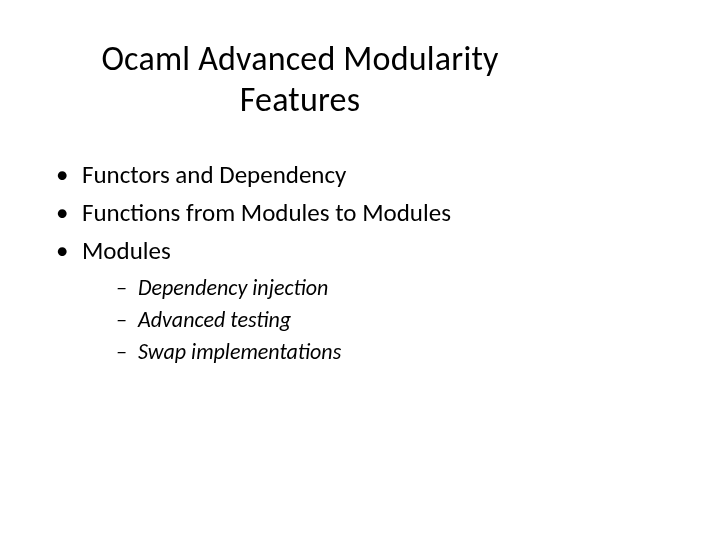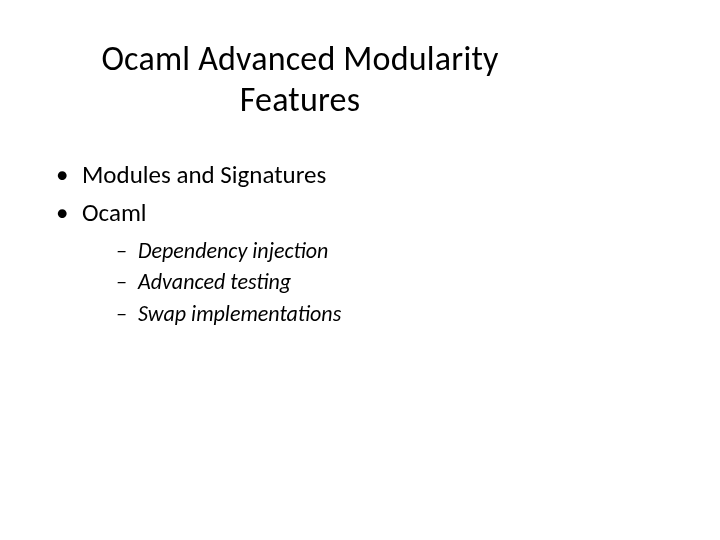--- a/index.html
+++ b/index.html
@@ -65,24 +65,27 @@
   }
 </style>
 </head>
 <body>
 
 <div class="slide">
   <div class="title">Ocaml Advanced Modularity Features</div>
 
   <ul class="level1">
     <li>
-      <span>Modules and Signatures</span>
+      <span>Functors and Dependency</span>
     </li>
     <li>
-      <span>Ocaml</span>
+      <span>Functions from Modules to Modules</span>
+    </li>
+    <li>
+      <span>Modules</span>
       <ul class="level2">
         <li>
           <span>Dependency injection</span>
         </li>
         <li>
           <span>Advanced testing</span>
         </li>
         <li>
           <span>Swap implementations</span>
         </li>

